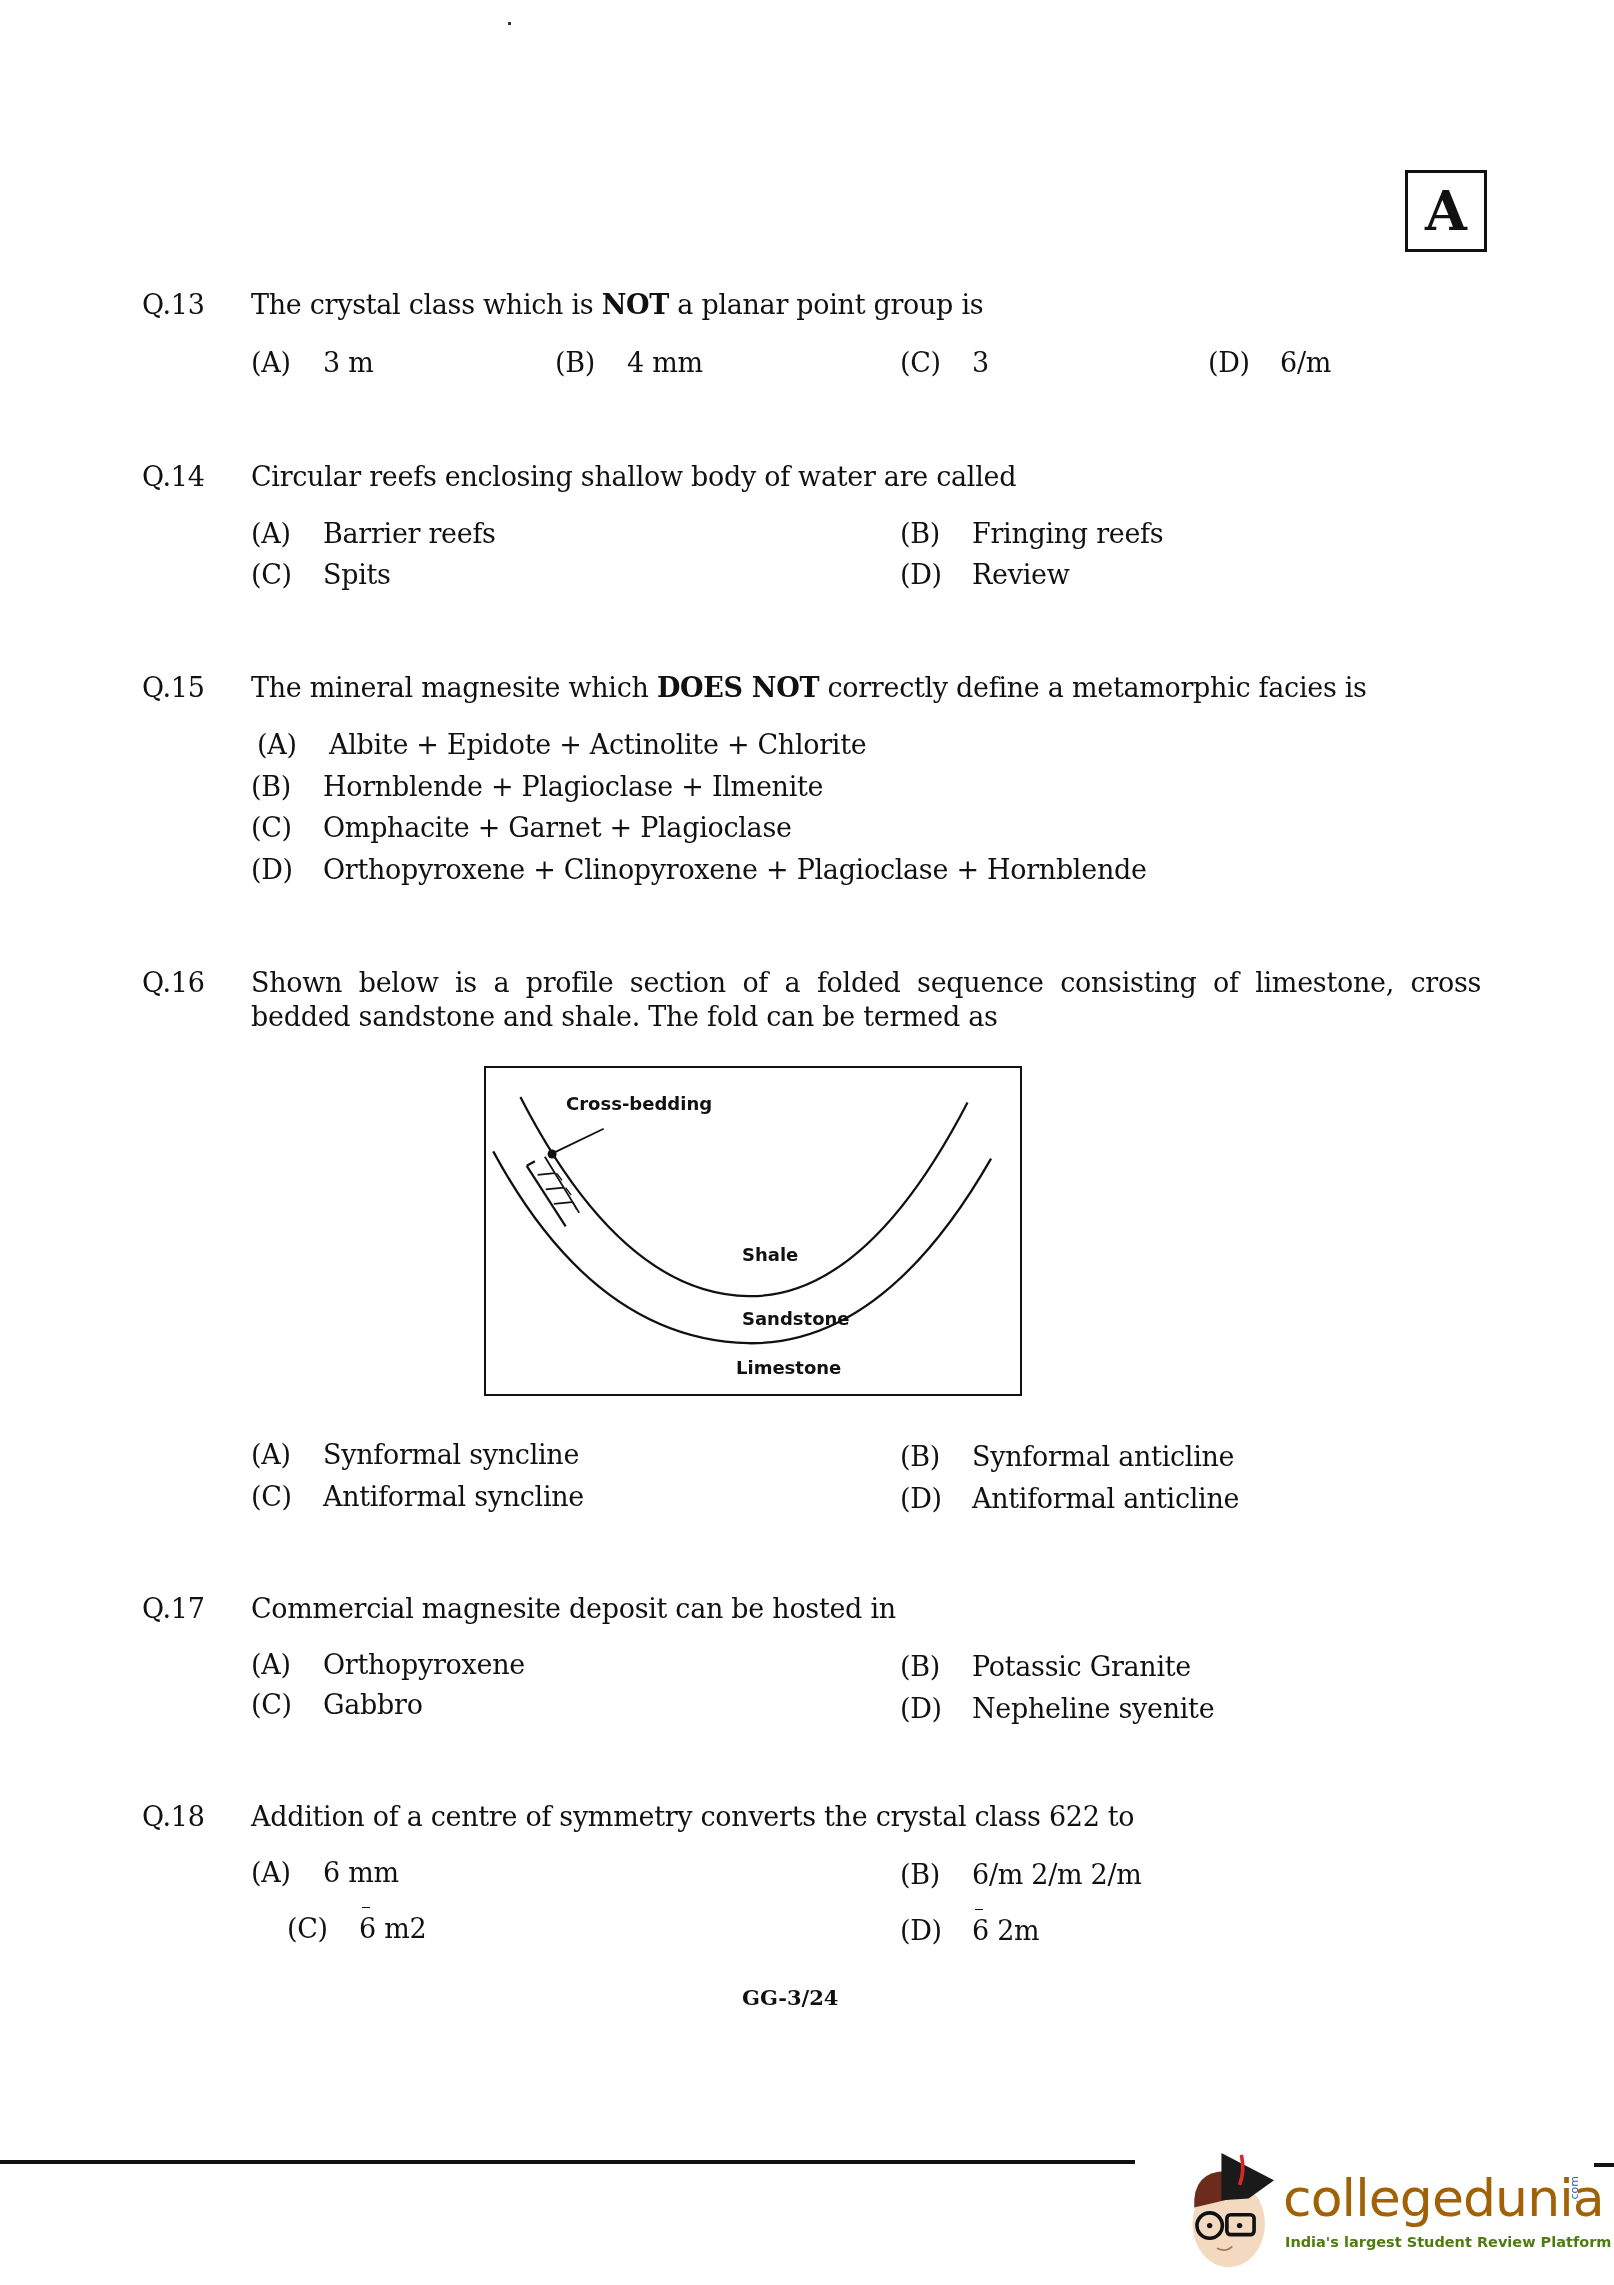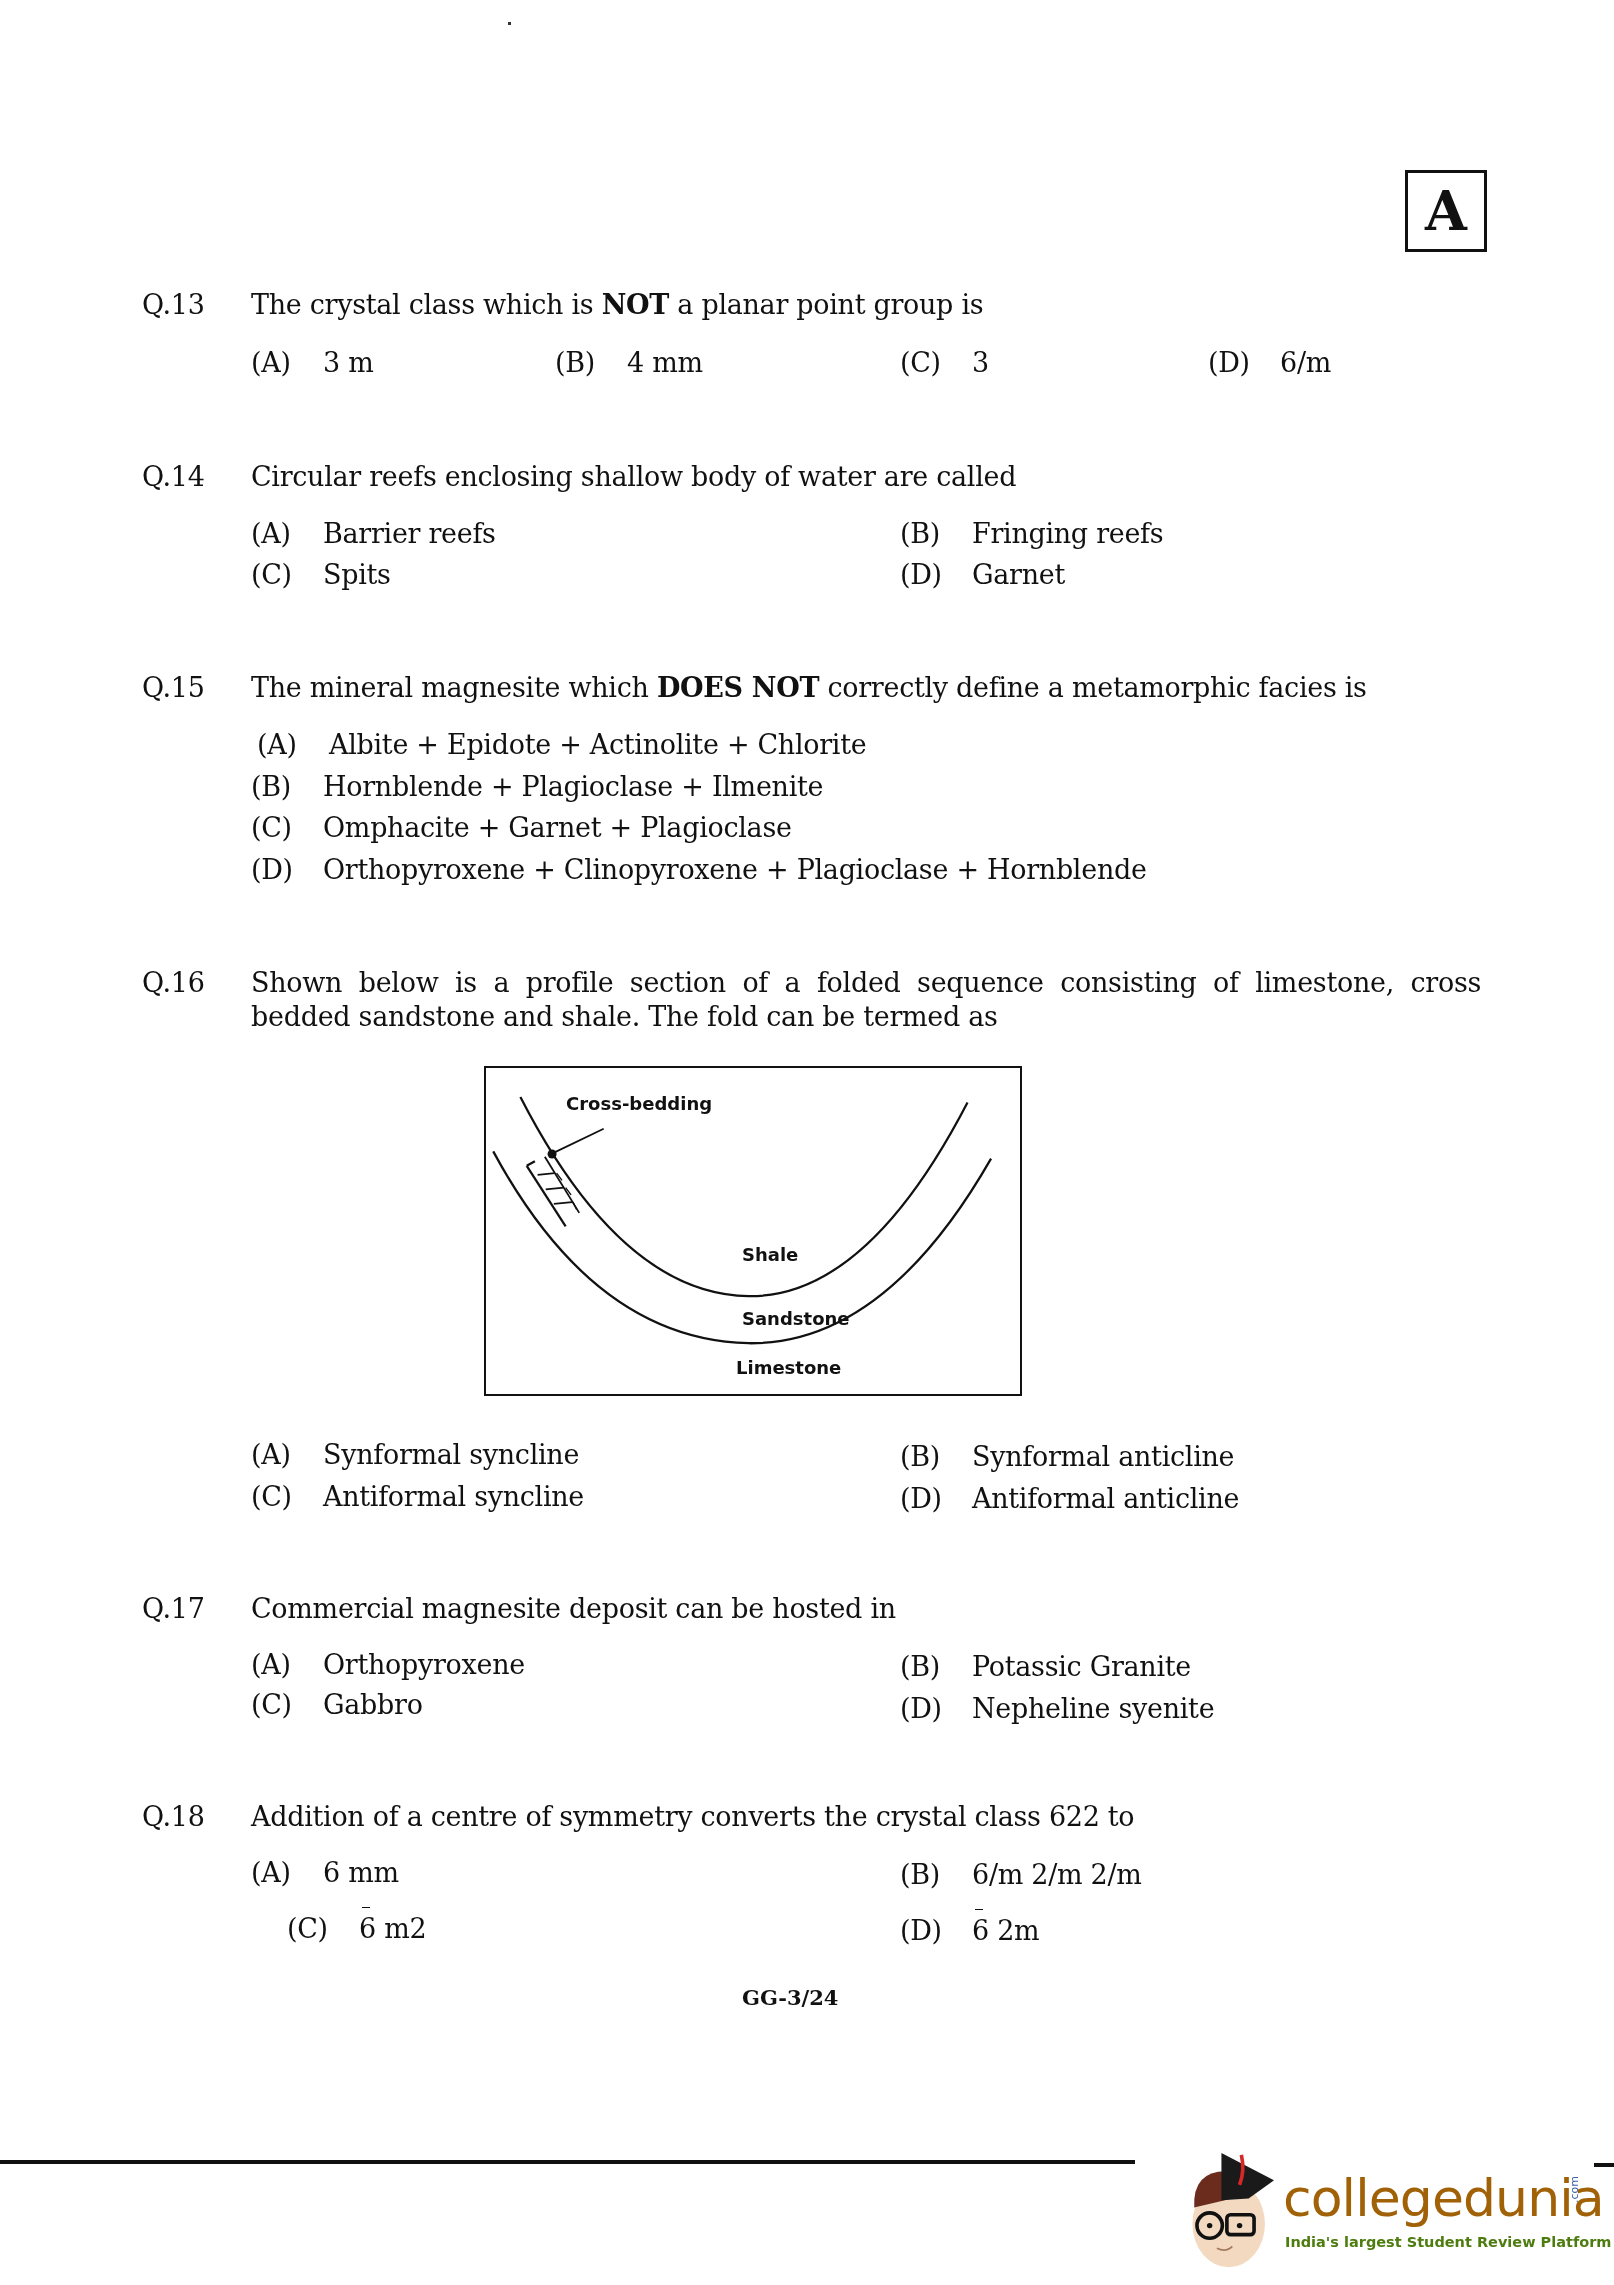--- a/index.html
+++ b/index.html
@@ -45,21 +45,21 @@
   <div class="abs txt" style="left:900px;top:346px;"><span class="optlbl">(C)</span><span>3</span></div>
   <div class="abs txt" style="left:1208px;top:346px;"><span class="optlbl">(D)</span><span>6/m</span></div>
 </div>
 
 <div>
   <div class="abs txt qnum" style="top:460px;">Q.14</div>
   <div class="abs txt qtext" style="top:460px;">Circular reefs enclosing shallow body of water are called</div>
   <div class="abs txt" style="left:251px;top:517px;"><span class="optlbl">(A)</span><span>Barrier reefs</span></div>
   <div class="abs txt" style="left:900px;top:517px;"><span class="optlbl">(B)</span><span>Fringing reefs</span></div>
   <div class="abs txt" style="left:251px;top:558px;"><span class="optlbl">(C)</span><span>Spits</span></div>
-  <div class="abs txt" style="left:900px;top:558px;"><span class="optlbl">(D)</span><span>Garnet</span></div>
+  <div class="abs txt" style="left:900px;top:558px;"><span class="optlbl">(D)</span><span>Review</span></div>
 </div>
 
 <div>
   <div class="abs txt qnum" style="top:671px;">Q.15</div>
   <div class="abs txt qtext" style="top:671px;"><span>The mineral magnesite which </span><b>DOES NOT</b><span> correctly define a metamorphic facies is</span></div>
   <div class="abs txt" style="left:257px;top:728px;"><span class="optlbl">(A)</span><span>Albite + Epidote + Actinolite + Chlorite</span></div>
   <div class="abs txt" style="left:251px;top:770px;"><span class="optlbl">(B)</span><span>Hornblende + Plagioclase + Ilmenite</span></div>
   <div class="abs txt" style="left:251px;top:811px;"><span class="optlbl">(C)</span><span>Omphacite + Garnet + Plagioclase</span></div>
   <div class="abs txt" style="left:251px;top:853px;"><span class="optlbl">(D)</span><span>Orthopyroxene + Clinopyroxene + Plagioclase + Hornblende</span></div>
 </div>

